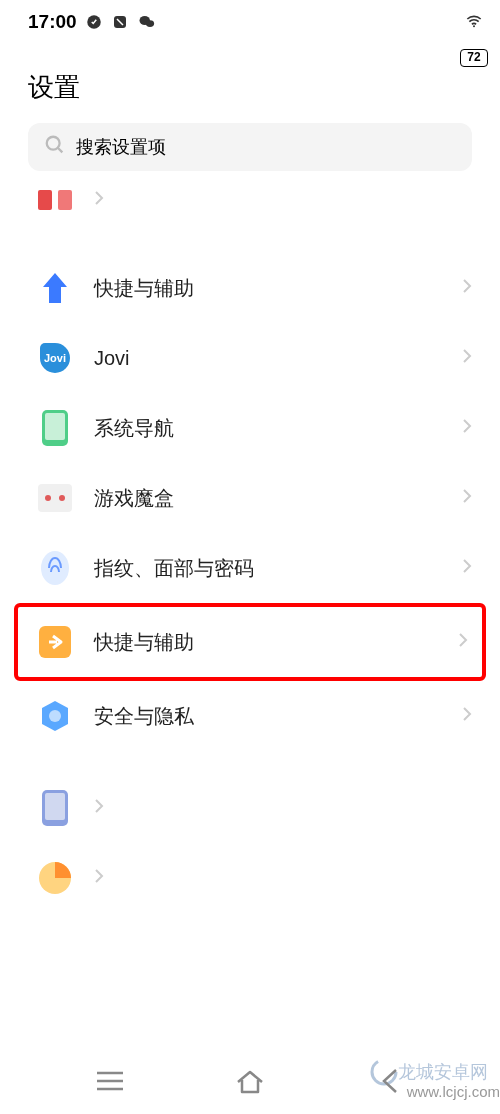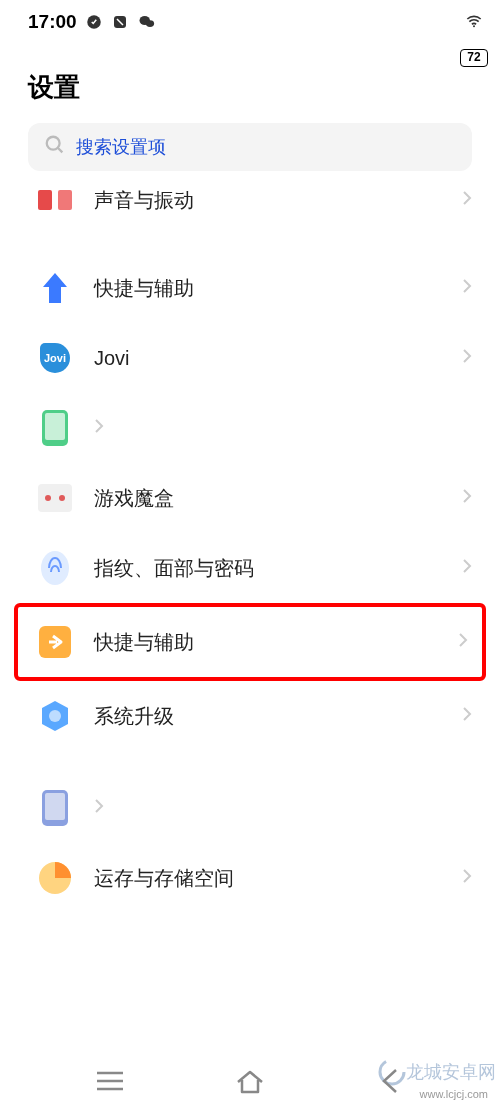--- a/index.html
+++ b/index.html
@@ -46,39 +46,39 @@
       font-size: 12px;
       font-weight: 600;
       min-width: 28px;
       text-align: center;
       height: 18px;
       line-height: 15px;
     }
     .page-title {
       padding: 30px 28px 18px 28px;
       font-size: 26px;
-      font-weight: 700;
+      font-weight: 400;
       color: #000;
     }
     .search-bar {
       margin: 0 28px 0 28px;
       background: #f4f4f4;
       border-radius: 12px;
       height: 48px;
       display: flex;
       align-items: center;
       padding: 0 16px;
       gap: 10px;
     }
     .search-icon-svg {
       width: 22px;
       height: 22px;
     }
     .search-placeholder {
-      color: #1d4ed8;
+      color: #000000;
       font-size: 18px;
     }
     .list-container {
       margin-top: 8px;
     }
     .list-item {
       display: flex;
       align-items: center;
       padding: 18px 28px 18px 38px;
       gap: 22px;
@@ -114,33 +114,33 @@
       border-radius: 6px;
       margin: 0 14px;
     }
     .highlight-box .list-item {
       padding-left: 20px;
       padding-right: 14px;
       justify-content: center;
     }
     .watermark {
       position: absolute;
-      right: 4px;
+      right: 12px;
       bottom: 28px;
       display: flex;
       align-items: center;
       opacity: 0.5;
       font-size: 18px;
       color: #6c8eb8;
     }
     .watermark-url {
-      font-size: 11px;
+      font-size: 15px;
       color: #999;
       position: absolute;
-      right: 12px;
+      right: 0;
       bottom: 14px;
     }
     .nav-bar {
       position: absolute;
       bottom: 0;
       left: 0;
       right: 0;
       height: 66px;
       display: flex;
       justify-content: space-around;
@@ -212,21 +212,20 @@
 
 <div class="list-container">
 
   <div class="list-item first-cut">
     <span class="list-icon">
       <svg width="34" height="20" viewBox="0 0 34 20">
           <rect x="0" y="0" width="14" height="20" rx="2" fill="#e64a4a"></rect>
           <rect x="20" y="0" width="14" height="20" rx="2" fill="#f07878"></rect>
         </svg>
     </span>
-    <span class="list-label">声音与振动</span>
     <span class="chevron">
       <svg width="10" height="16" viewBox="0 0 10 16">
           <path d="M2 2 l6 6 l-6 6" stroke="#ccc" stroke-width="2" fill="none"></path>
         </svg>
     </span>
   </div>
 
   <div class="section-gap"></div>
 
   <div class="list-item">
@@ -258,20 +257,21 @@
     </span>
   </div>
 
   <div class="list-item">
     <span class="list-icon">
       <svg width="26" height="36" viewBox="0 0 26 36">
           <rect x="0" y="0" width="26" height="36" rx="5" fill="#4fce88"></rect>
           <rect x="3" y="3" width="20" height="27" rx="2" fill="#c8f0d8"></rect>
         </svg>
     </span>
+    <span class="list-label">系统导航</span>
     <span class="chevron">
       <svg width="10" height="16" viewBox="0 0 10 16">
           <path d="M2 2 l6 6 l-6 6" stroke="#ccc" stroke-width="2" fill="none"></path>
         </svg>
     </span>
   </div>
 
   <div class="list-item">
     <span class="list-icon">
       <svg width="34" height="28" viewBox="0 0 34 28">
@@ -320,21 +320,21 @@
     </div>
   </div>
 
   <div class="list-item">
     <span class="list-icon">
       <svg width="34" height="34" viewBox="0 0 34 34">
           <polygon points="17,2 30,9 30,25 17,32 4,25 4,9" fill="#5aa8ff"></polygon>
           <circle cx="17" cy="17" r="6" fill="#fff" opacity="0.6"></circle>
         </svg>
     </span>
-    <span class="list-label">系统升级</span>
+    <span class="list-label">安全与隐私</span>
     <span class="chevron">
       <svg width="10" height="16" viewBox="0 0 10 16">
           <path d="M2 2 l6 6 l-6 6" stroke="#ccc" stroke-width="2" fill="none"></path>
         </svg>
     </span>
   </div>
 
   <div class="section-gap"></div>
 
 
@@ -352,21 +352,20 @@
     </span>
   </div>
 
   <div class="list-item">
     <span class="list-icon">
       <svg width="34" height="34" viewBox="0 0 34 34">
           <circle cx="17" cy="17" r="16" fill="#ffd480"></circle>
           <path d="M17 17 L17 1 A16 16 0 0 1 33 17 z" fill="#ff9030"></path>
         </svg>
     </span>
-    <span class="list-label">运存与存储空间</span>
     <span class="chevron">
       <svg width="10" height="16" viewBox="0 0 10 16">
           <path d="M2 2 l6 6 l-6 6" stroke="#ccc" stroke-width="2" fill="none"></path>
         </svg>
     </span>
   </div>
 
 </div>
 
 <div class="watermark">

